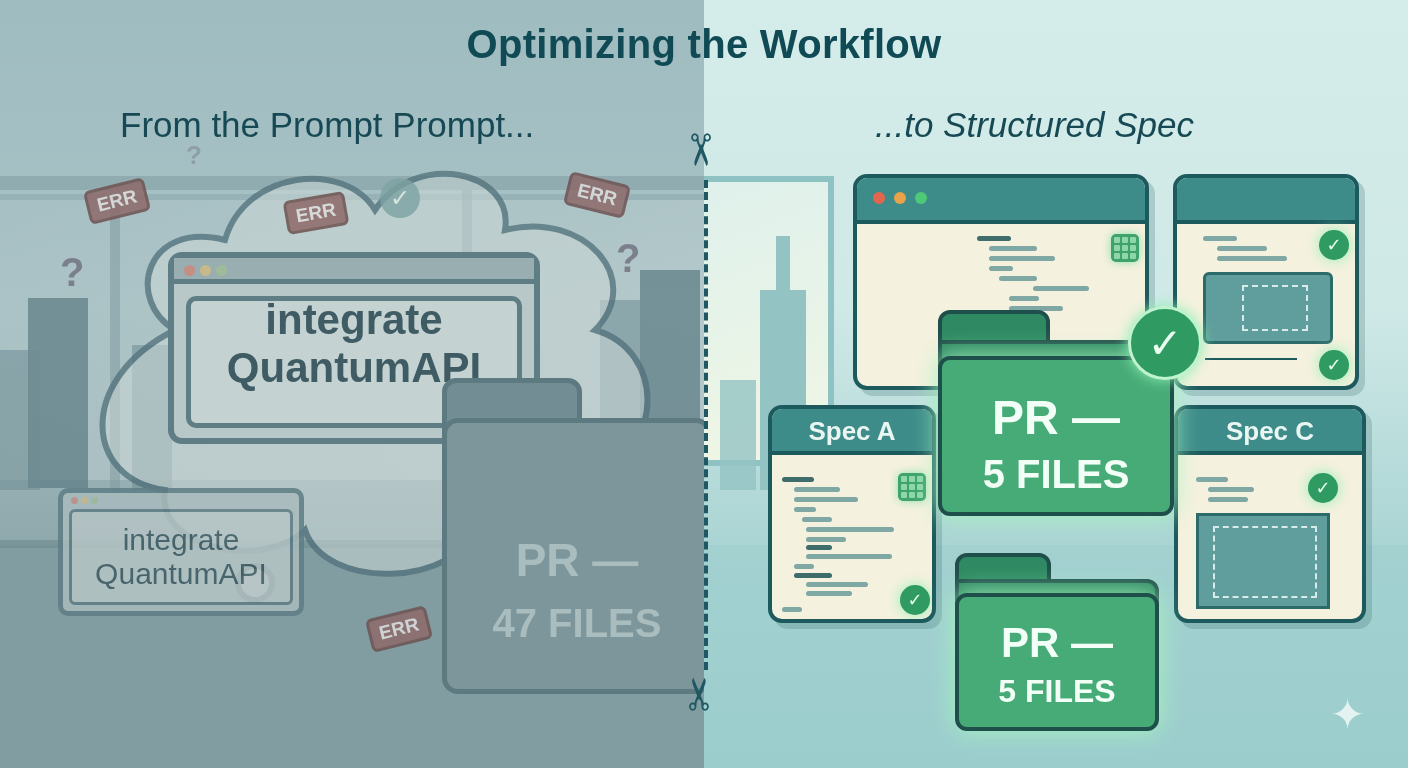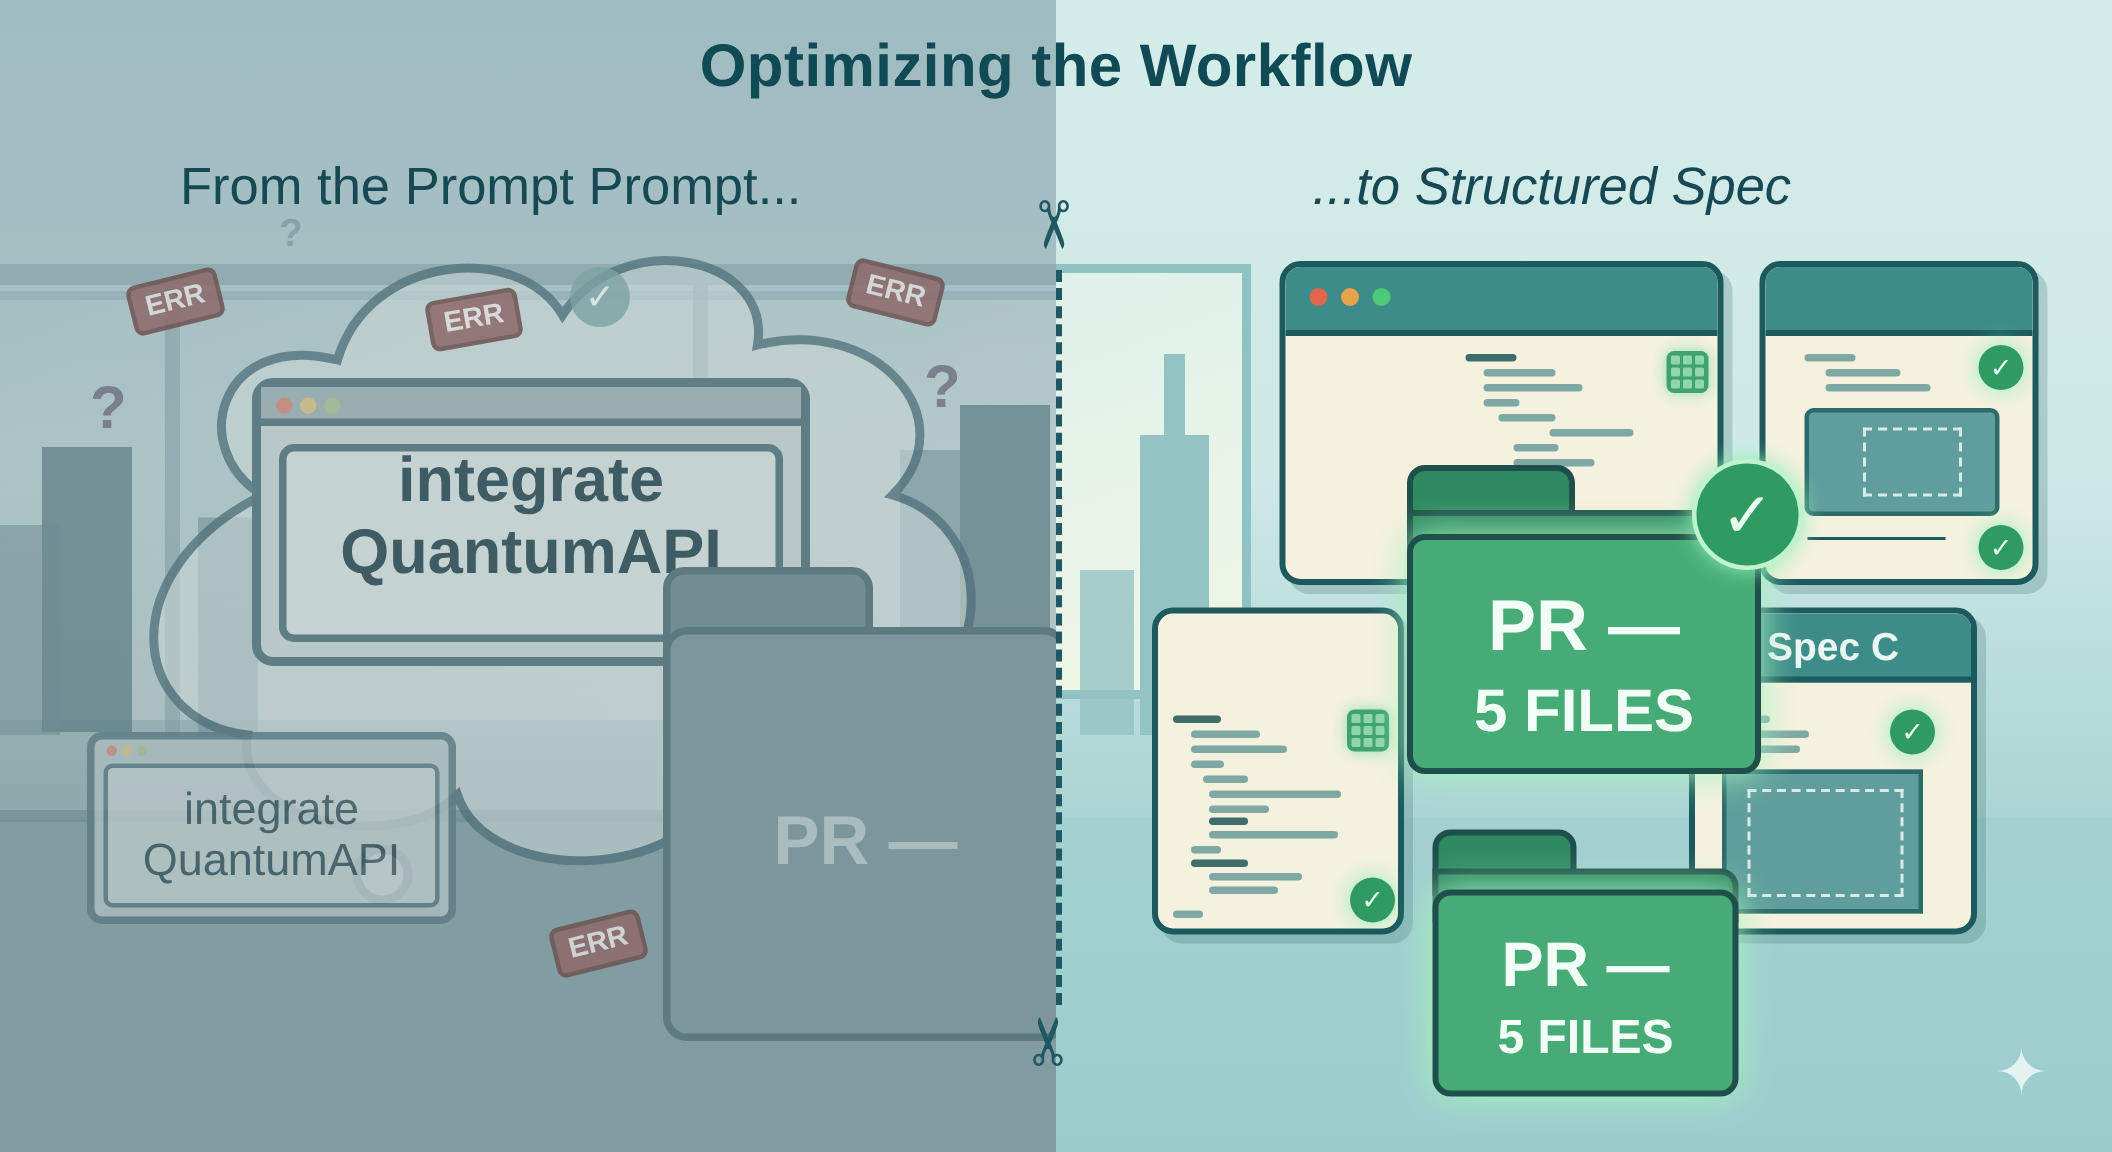--- a/index.html
+++ b/index.html
@@ -138,20 +138,21 @@
     <div class="txt" style="top:30px">
       <div>integrate</div>
       <div>QuantumAPI</div>
     </div>
   </div>
 
   <div class="abs folder-grey">
     <div class="tab"></div>
     <div class="body">
       <div class="t1">PR —</div>
+      <div class="t2">47 FILES</div>
     </div>
   </div>
 </div>
 
 <div class="abs right-half">
   <div class="abs" style="left:0;top:545px;width:704px;height:223px;background:#9fcfcf;opacity:.6"></div>
 </div>
 <div class="abs room-window"></div>
 <div class="abs tower" style="left:760px;top:290px;width:46px;height:200px;"></div>
 <div class="abs tower" style="left:776px;top:236px;width:14px;height:60px;"></div>
@@ -199,20 +200,21 @@
   <div class="code-line" style="left:40px;top:78px;width:70px;"></div>
   <div class="abs chk" style="left:142px;top:52px;width:30px;height:30px;font-size:18px;">✓</div>
   <div class="abs blueprint" style="left:26px;top:94px;width:130px;height:72px;border-radius:6px;">
     <div class="bp-line" style="left:36px;top:10px;width:66px;height:46px;"></div>
   </div>
   <div class="abs" style="left:28px;top:180px;width:92px;height:2px;background:#1d5a5e"></div>
   <div class="abs chk" style="left:142px;top:172px;width:30px;height:30px;font-size:18px;">✓</div>
 </div>
 
 <div class="abs card" style="left:768px;top:405px;width:168px;height:218px;">
+  <div class="head">Spec A</div>
   <div class="code-line dk" style="left:10px;top:68px;width:32px;"></div>
   <div class="code-line" style="left:22px;top:78px;width:46px;"></div>
   <div class="code-line" style="left:22px;top:88px;width:64px;"></div>
   <div class="code-line" style="left:22px;top:98px;width:22px;"></div>
   <div class="code-line" style="left:30px;top:108px;width:30px;"></div>
   <div class="code-line" style="left:34px;top:118px;width:88px;"></div>
   <div class="code-line" style="left:34px;top:128px;width:40px;"></div>
   <div class="code-line dk" style="left:34px;top:136px;width:26px;"></div>
   <div class="code-line" style="left:34px;top:145px;width:86px;"></div>
   <div class="code-line" style="left:22px;top:155px;width:20px;"></div>
@@ -227,21 +229,21 @@
       <span></span>
       <span></span>
       <span></span>
       <span></span>
       <span></span>
       <span></span>
     </div>
   <div class="abs chk" style="left:128px;top:176px;width:30px;height:30px;font-size:18px;">✓</div>
 </div>
 
-<div class="abs card" style="left:1126px;top:405px;width:192px;height:218px;">
+<div class="abs card" style="left:1174px;top:405px;width:192px;height:218px;">
   <div class="head">Spec C</div>
   <div class="code-line" style="left:18px;top:68px;width:32px;"></div>
   <div class="code-line" style="left:30px;top:78px;width:46px;"></div>
   <div class="code-line" style="left:30px;top:88px;width:40px;"></div>
   <div class="abs chk" style="left:130px;top:64px;width:30px;height:30px;font-size:18px;">✓</div>
   <div class="abs blueprint" style="left:18px;top:104px;width:134px;height:96px;">
     <div class="bp-line" style="left:14px;top:10px;width:104px;height:72px;"></div>
   </div>
 </div>
 

